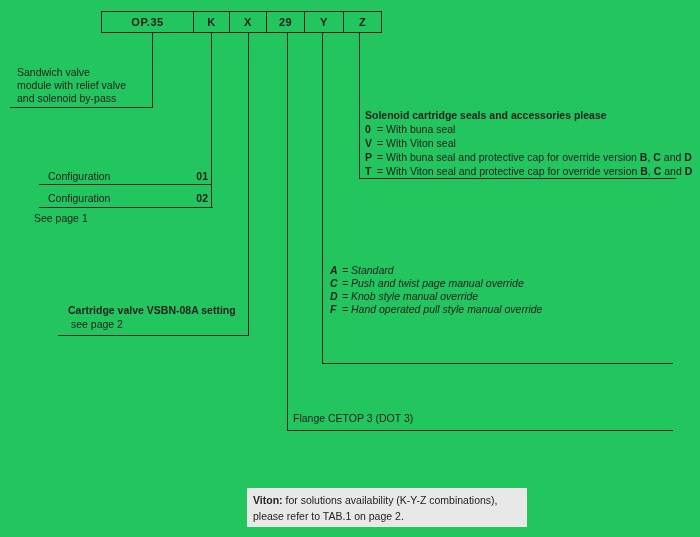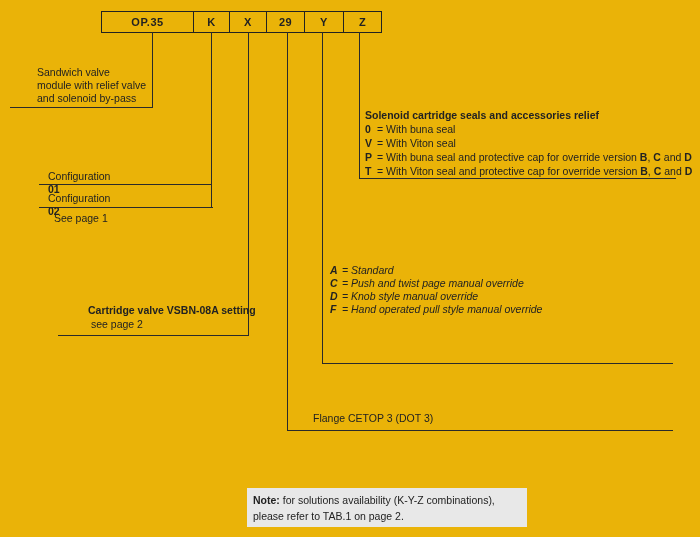--- a/index.html
+++ b/index.html
@@ -5,21 +5,21 @@
   * { box-sizing: border-box; margin: 0; padding: 0; }
   body {
     background: #ffffff;
     font-family: "Liberation Sans", sans-serif;
     color: #222222;
   }
   .canvas {
     position: relative;
     width: 700px;
     height: 537px;
-    background: #eab308;
+    background: #22c55e;
     overflow: hidden;
   }
   
   .code-row {
     position: absolute;
     left: 101px; top: 11px;
     height: 22px;
     display: flex;
     border: 1.5px solid #222;
   }
@@ -31,30 +31,30 @@
     font-size: 11px;
     font-weight: bold;
     letter-spacing: 0.5px;
     border-left: 1.5px solid #222;
   }
   .code-cell:first-child { border-left: none; }
   
   .vline { position: absolute; width: 1px; background: #2a2a2a; }
   .hline { position: absolute; height: 1px; background: #2a2a2a; }
   
-  .txt { position: absolute; font-size: 10.5px; line-height: 13px; white-space: nowrap; margin-left: 20px; }
+  .txt { position: absolute; font-size: 10.5px; line-height: 13px; white-space: nowrap; }
   .b { font-weight: bold; }
   
   .sandwich { left: 17px; top: 66px; }
   
   .config-row {
     position: absolute;
     left: 48px; width: 160px;
     display: flex; justify-content: space-between;
-    font-size: 10.5px; line-height: 13px; flex-direction: column;
+    font-size: 10.5px; line-height: 13px;
   }
   .config-value { font-weight: bold; }
   
   .opt-block { position: absolute; font-size: 10.5px; }
   .opt-title { font-weight: bold; font-size: 10.5px; line-height: 13px; margin-bottom: 0; white-space: nowrap; }
   .opt-row { white-space: nowrap; }
   .seals .opt-row { line-height: 14px; }
   .sols .opt-row { line-height: 13px; font-style: italic; }
   .opt-code { display: inline-block; width: 9px; font-weight: bold; }
   
@@ -111,38 +111,38 @@
   <div class="config-row" style="top:192px">
     <span class="config-label">Configuration</span>
     <span class="config-value">02</span>
   </div>
   <div class="txt" style="left:34px; top:212px">See page 1</div>
 
   <div class="txt b" style="left:68px; top:304px">Cartridge valve VSBN-08A setting</div>
   <div class="txt" style="left:71px; top:318px">see page 2</div>
 
   <div class="opt-block seals" style="left:365px; top:109px">
-    <div class="opt-title">Solenoid cartridge seals and accessories relief</div>
+    <div class="opt-title">Solenoid cartridge seals and accessories please</div>
     <div>
         <div class="opt-row"><span class="opt-code">0</span><span> = </span><span>With buna seal</span></div>
         <div class="opt-row"><span class="opt-code">V</span><span> = </span><span>With Viton seal</span></div>
         <div class="opt-row"><span class="opt-code">P</span><span> = </span><span>With buna seal and protective cap for override version </span><span class="b">B</span><span>, </span><span class="b">C</span><span> and </span><span class="b">D</span></div>
         <div class="opt-row"><span class="opt-code">T</span><span> = </span><span>With Viton seal and protective cap for override version </span><span class="b">B</span><span>, </span><span class="b">C</span><span> and </span><span class="b">D</span></div>
       </div>
   </div>
 
   <div class="opt-block sols" style="left:330px; top:264px">
     <div>
         <div class="opt-row"><span class="opt-code">A</span><span> = </span><span>Standard</span></div>
         <div class="opt-row"><span class="opt-code">C</span><span> = </span><span>Push and twist page manual override</span></div>
         <div class="opt-row"><span class="opt-code">D</span><span> = </span><span>Knob style manual override</span></div>
         <div class="opt-row"><span class="opt-code">F</span><span> = </span><span>Hand operated pull style manual override</span></div>
       </div>
   </div>
 
   <div class="txt" style="left:293px; top:412px">Flange CETOP 3 (DOT 3)</div>
 
   <div class="note-box">
-    <div><span class="b">Note:</span><span> for solutions availability (K-Y-Z combinations),</span></div>
+    <div><span class="b">Viton:</span><span> for solutions availability (K-Y-Z combinations),</span></div>
     <div>please refer to TAB.1 on page 2.</div>
   </div>
 
 </div>
 
 </body></html>

